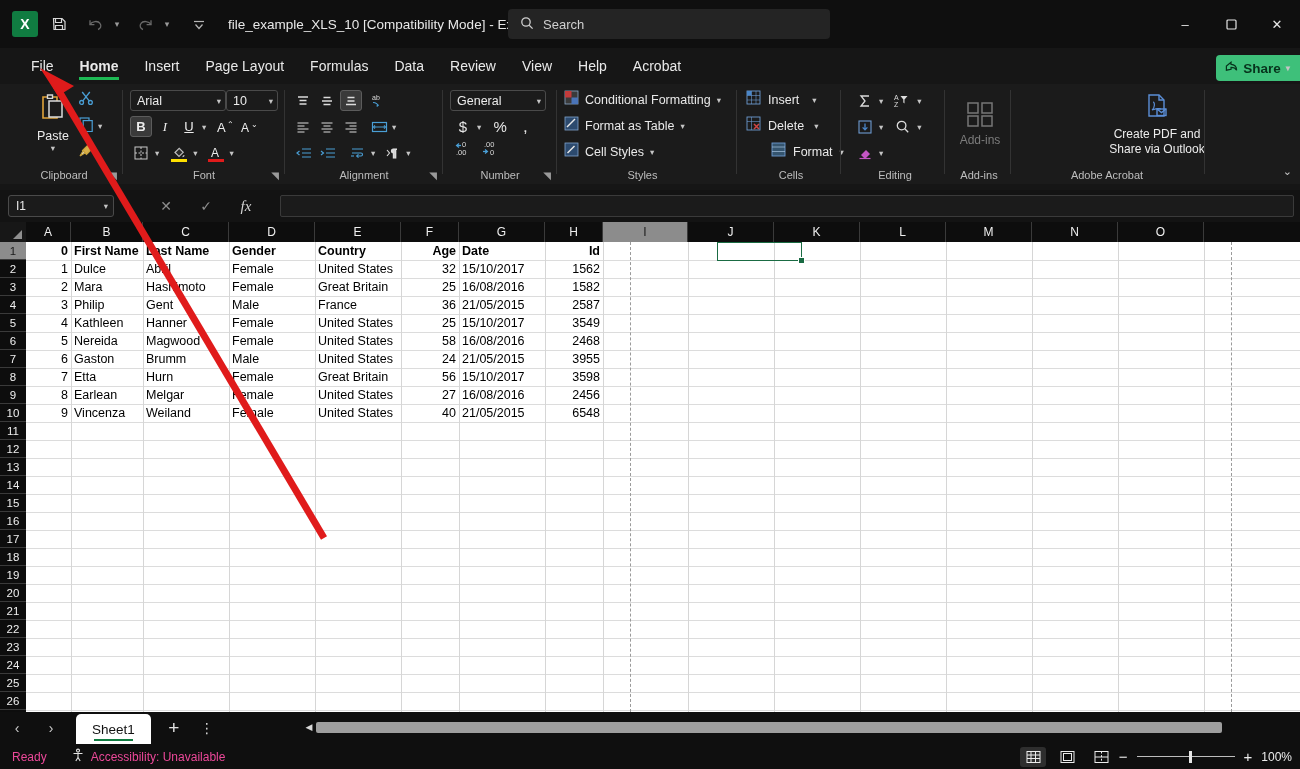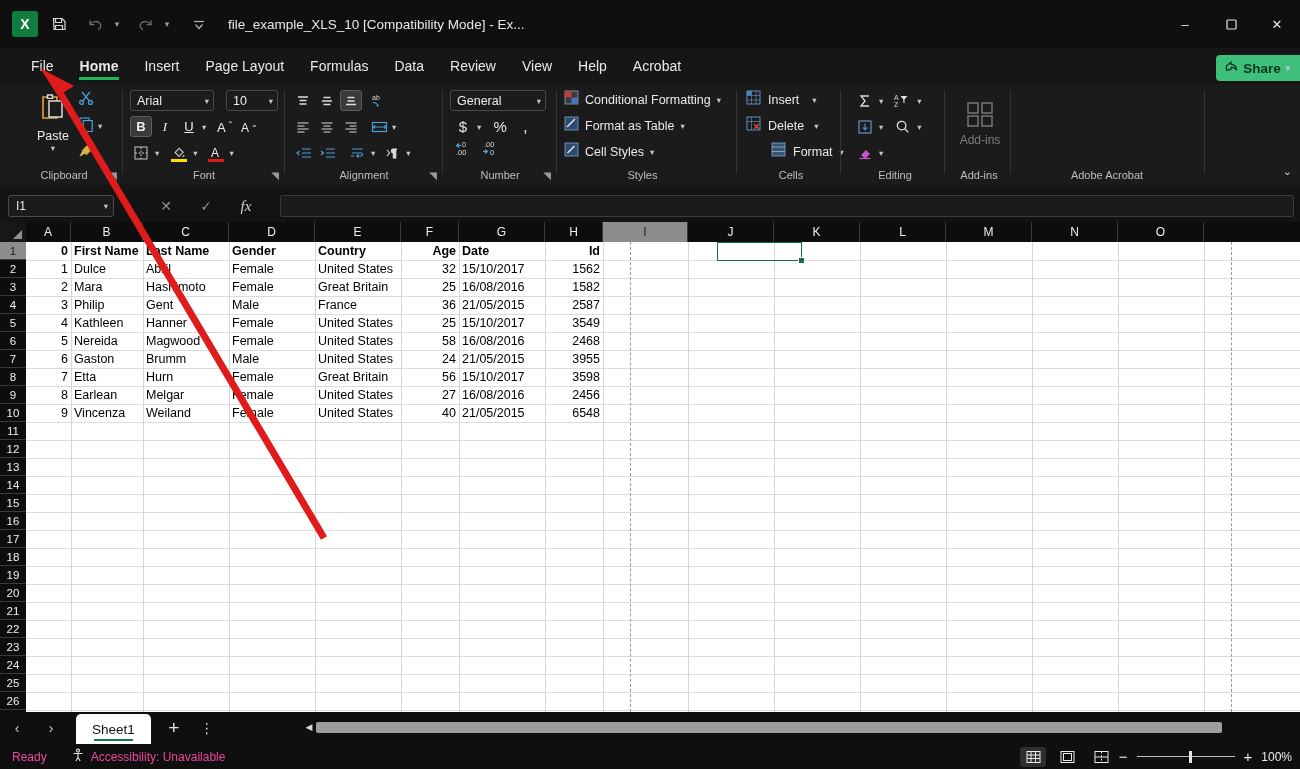--- a/index.html
+++ b/index.html
@@ -218,20 +218,29 @@
     </div>
     <div class="tb-caret">▾</div>
     <div class="tb-icon" style="margin-left:10px;">
       <svg width="14" height="12" viewBox="0 0 14 12" fill="none" stroke="#b5b5b5" stroke-width="1.2">
         <path d="M2 3.5h10"></path>
           <path d="M3.5 6.5l3.5 4 3.5-4"></path>
       </svg>
     </div>
     <div class="doc-title">file_example_XLS_10  [Compatibility Mode]  -  Ex...</div>
 
+    <div class="searchbox">
+      <span>
+        <svg width="14" height="14" viewBox="0 0 14 14" fill="none" stroke="#cfcfcf" stroke-width="1.3">
+          <circle cx="6" cy="6" r="4.2"></circle>
+            <path d="M9.2 9.2l3.4 3.4"></path>
+        </svg>
+      </span>
+      <span>Search</span>
+    </div>
 
     <div class="win-ctrls">
       <div class="win-btn">–</div>
       <div class="win-btn">
         <svg width="11" height="11" viewBox="0 0 11 11" fill="none" stroke="#e6e6e6" stroke-width="1.2">
             <rect x="1" y="1" width="9" height="9" rx="1"></rect>
           </svg>
       </div>
       <div class="win-btn">✕</div>
     </div>
@@ -300,21 +309,21 @@
               <path d="M5 9l-3 5 5-3z" fill="#e8e8e8"></path>
           </svg>
         </span>
       </div>
       <div class="glabel">Clipboard</div>
       <div class="launcher">◥</div>
     </div>
     <div class="sep" style="left:122px;"></div>
 
     <div class="grp" style="left:126px; width:156px;">
-      <div class="combo" style="position:absolute; left:4px; top:6px; width:84px;">
+      <div class="combo" style="position:absolute; left:4px; top:6px; width:96px;">
         <span>Arial</span>
         <span class="chev">▾</span>
       </div>
       <div class="combo" style="position:absolute; left:100px; top:6px; width:52px;">
         <span>10</span>
         <span class="chev">▾</span>
       </div>
 
       <div style="position:absolute; left:4px; top:32px; display:flex; align-items:center; gap:2px;">
         <span class="fbtn on" style="font-weight:bold;">B</span>
@@ -610,20 +619,35 @@
               <rect x="17" y="16" width="10" height="10"></rect>
           </svg>
         </span>
         <div style="color:#7c7c7c;font-size:12px;margin-top:1px;">Add-ins</div>
       </div>
       <div class="glabel">Add-ins</div>
     </div>
     <div class="sep" style="left:1010px;"></div>
 
     <div class="grp" style="left:1012px; width:190px;">
+      <div style="position:absolute;left:96px;top:8px;width:98px;text-align:center;">
+        <span>
+          <svg width="30" height="30" viewBox="0 0 30 30" fill="none" stroke="#5b8ed6" stroke-width="1.4">
+            <path d="M7 3h10l5 5v16H7z"></path>
+              <path d="M17 3v5h5"></path>
+            <path d="M11 10c2 0 2 6-1 8 3-1 7-2 9-1" stroke="#5b8ed6" stroke-width="1.2"></path>
+            <rect x="15" y="17" width="9" height="6.5"></rect>
+              <path d="M15 17l4.5 3.5L24 17"></path>
+          </svg>
+        </span>
+        <div style="color:#ececec;font-size:12px;line-height:15px;margin-top:1px;">
+          <div>Create PDF and</div>
+          <div>Share via Outlook</div>
+        </div>
+      </div>
       <div class="glabel">Adobe Acrobat</div>
     </div>
     <div class="sep" style="left:1204px;"></div>
 
     <div style="position:absolute; right:8px; bottom:6px; color:#c9c9c9; font-size:11px;">⌄</div>
   </div>
 
   <div class="namebar">
     <div class="namebox">
       <span>I1</span>

